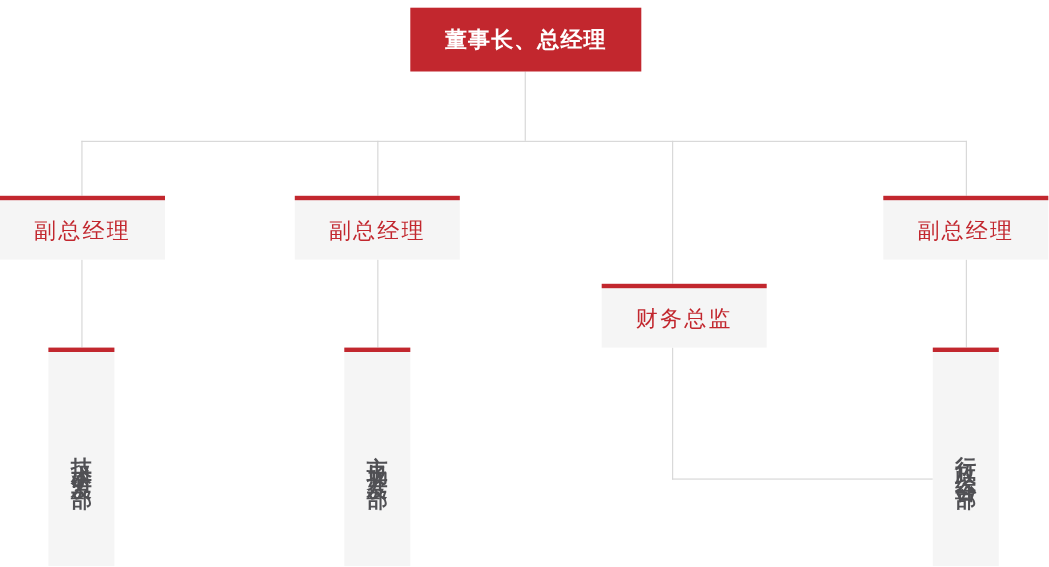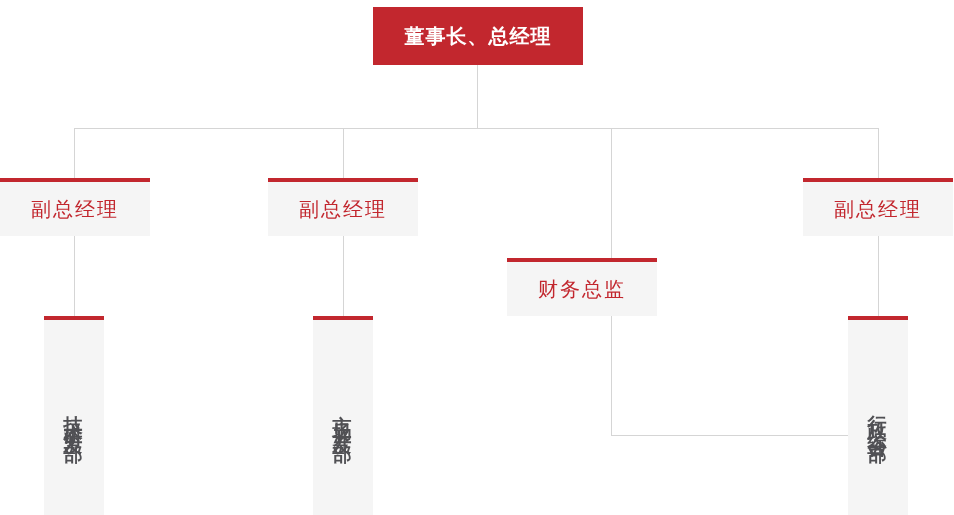--- a/index.html
+++ b/index.html
@@ -46,21 +46,21 @@
   }
   .node-l2 {
     height: 58px; width: 150px;
     border-top: 4px solid var(--red);
     color: var(--red);
     font-size: 20px; font-weight: normal;
     letter-spacing: 2px;
   }
   .node-vp1 { left: 0px;   top: 178px; }
   .node-vp2 { left: 268px; top: 178px; }
-  .node-cfo { left: 507px; top: 258px; }
+  .node-cfo { left: 547px; top: 258px; }
   .node-vp3 { left: 803px; top: 178px; }
   .node-dept {
     width: 60px; height: 199px; top: 316px;
     border-top: 4px solid var(--red);
     color: var(--dept-text);
     font-size: 19px; font-weight: bold;
   }
   .node-dept1 { left: 44px; }
   .node-dept2 { left: 313px; }
   .node-dept3 { left: 848px; }

